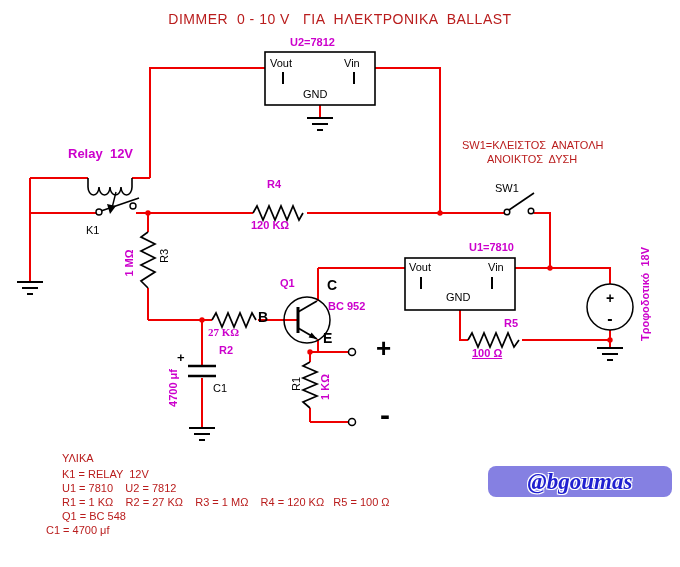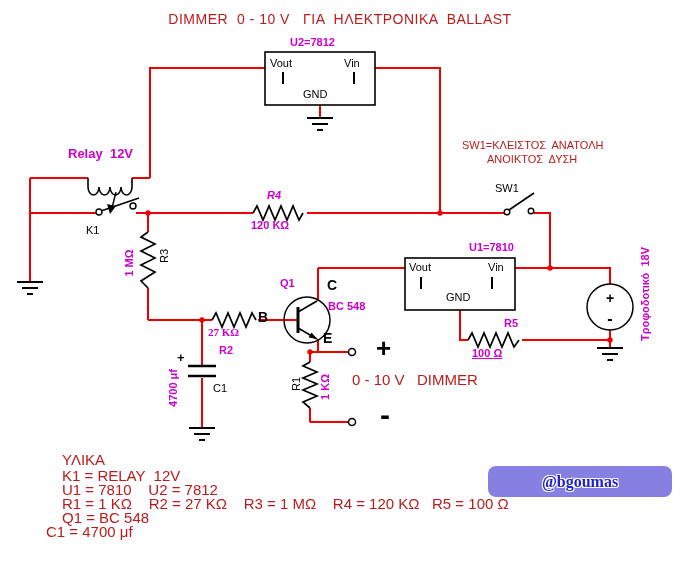--- a/index.html
+++ b/index.html
@@ -12,25 +12,25 @@
   .blk{color:#000000;}
   .rot{transform:translate(-50%,-50%) rotate(-90deg);}
   .title{width:680px;text-align:center;font-size:14px;letter-spacing:.5px;}
   .s11{font-size:11px;}
   .s12{font-size:13px;}
   .pin{font-size:11px;}
   .bce{font-size:14px;font-weight:bold;}
   .bigplus{font-size:26px;font-weight:bold;}
   .bigminus{font-size:30px;font-weight:bold;}
   .dimmer{font-size:15px;}
-  .mat{font-size:15px;}
+  .mat{font-size:11px;}
   .watermark{position:absolute;left:488px;top:466px;width:184px;height:31px;background:#8580e2;
              border-radius:8px;display:flex;align-items:center;justify-content:center;}
-  .watermark span{font-family:"Liberation Serif",serif;font-weight:bold;
-                  font-size:16px;color:#2020d0;
+  .watermark span{font-family:"Liberation Serif",serif;font-style:italic;font-weight:bold;
+                  font-size:23px;color:#2020d0;
                   text-shadow:-1px -1px 0 #fff,1px -1px 0 #fff,-1px 1px 0 #fff,1px 1px 0 #fff;}
 </style>
 </head>
 <body>
 
 <div id="stage">
 
   <svg width="680" height="567" viewBox="0 0 680 567">
 
     <g stroke="#ee0000" stroke-width="2" fill="none">
@@ -148,56 +148,55 @@
   <div class="lbl blk pin" style="left:270px;top:57px;">Vout</div>
   <div class="lbl blk pin" style="left:344px;top:57px;">Vin</div>
   <div class="lbl blk pin" style="left:303px;top:88px;">GND</div>
 
   <div class="lbl mag s12" style="left:68px;top:147px;">Relay  12V</div>
   <div class="lbl blk s11" style="left:86px;top:224px;">K1</div>
 
   <div class="lbl mag s11 rot" style="left:129px;top:263px;">1 ΜΩ</div>
   <div class="lbl blk s11 rot" style="left:164px;top:256px;">R3</div>
 
-  <div class="lbl mag s11" style="left:267px;top:189px;font-style:italic;">R4</div>
+  <div class="lbl mag s11" style="left:267px;top:178px;">R4</div>
   <div class="lbl mag s11" style="left:251px;top:219px;">120 ΚΩ</div>
 
   <div class="lbl red s11" style="left:462px;top:139px;">SW1=ΚΛΕΙΣΤΟΣ  ΑΝΑΤΟΛΗ</div>
   <div class="lbl red s11" style="left:487px;top:153px;">ΑΝΟΙΚΤΟΣ  ΔΥΣΗ</div>
   <div class="lbl blk s11" style="left:495px;top:182px;">SW1</div>
 
   <div class="lbl mag s11" style="left:429px;top:241px;padding-left:40px;">U1=7810</div>
   <div class="lbl blk pin" style="left:409px;top:261px;">Vout</div>
   <div class="lbl blk pin" style="left:488px;top:261px;">Vin</div>
   <div class="lbl blk pin" style="left:446px;top:291px;">GND</div>
 
   <div class="lbl mag s11 rot" style="left:645px;top:294px;">Τροφοδοτικό  18V</div>
 
   <div class="lbl mag s11" style="left:484px;top:317px;padding-left:20px;">R5</div>
   <div class="lbl mag s11" style="left:472px;top:347px;text-decoration:underline;">100 Ω</div>
 
   <div class="lbl mag s11" style="left:280px;top:277px;">Q1</div>
-  <div class="lbl mag s11" style="left:328px;top:300px;">BC 548</div>
+  <div class="lbl mag s11" style="left:328px;top:300px;">BC 952</div>
   <div class="lbl blk bce" style="left:258px;top:310px;">B</div>
   <div class="lbl blk bce" style="left:327px;top:278px;">C</div>
   <div class="lbl blk bce" style="left:323px;top:331px;">E</div>
 
   <div class="lbl mag s11" style="left:219px;top:297px;margin-top:47px;">R2</div>
   <div class="lbl mag s11" style="left:208px;top:326px;font-family:Liberation Serif, serif;">27 ΚΩ</div>
 
   <div class="lbl blk s12" style="left:177px;top:351px;font-weight:bold;">+</div>
   <div class="lbl mag s11 rot" style="left:173px;top:388px;">4700 μf</div>
   <div class="lbl blk s11" style="left:213px;top:382px;">C1</div>
 
   <div class="lbl blk s11 rot" style="left:296px;top:384px;">R1</div>
   <div class="lbl mag s11 rot" style="left:325px;top:387px;">1 ΚΩ</div>
 
   <div class="lbl blk bigplus" style="left:376px;top:334px;">+</div>
   <div class="lbl blk bigminus" style="left:380px;top:398px;">-</div>
-  <div class="lbl red dimmer" style="left:352px;top:372px;">0 - 10 V   DIMMER</div>
 
   <div class="lbl red mat" style="left:62px;top:452px;">ΥΛΙΚΑ</div>
   <div class="lbl red mat" style="left:62px;top:468px;">K1 = RELAY  12V</div>
   <div class="lbl red mat" style="left:62px;top:482px;">U1 = 7810    U2 = 7812</div>
   <div class="lbl red mat" style="left:62px;top:496px;">R1 = 1 ΚΩ    R2 = 27 ΚΩ    R3 = 1 ΜΩ    R4 = 120 ΚΩ   R5 = 100 Ω</div>
   <div class="lbl red mat" style="left:62px;top:510px;">Q1 = BC 548</div>
   <div class="lbl red mat" style="left:46px;top:524px;">C1 = 4700 μf</div>
 
   <div class="watermark">
     <span>@bgoumas</span>

